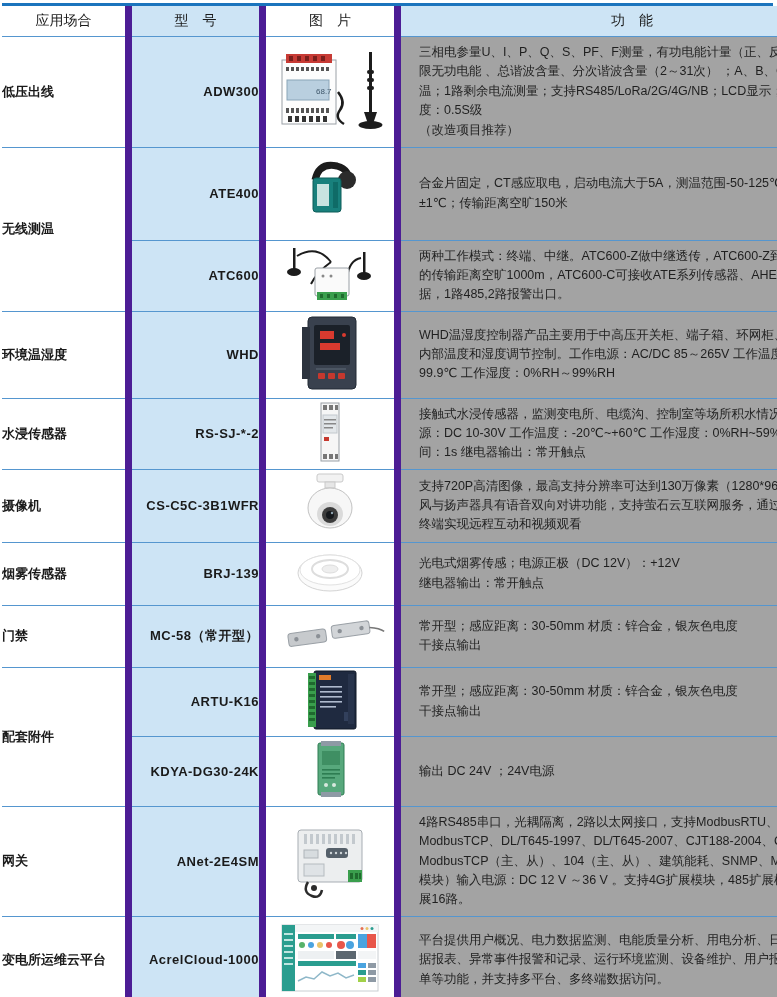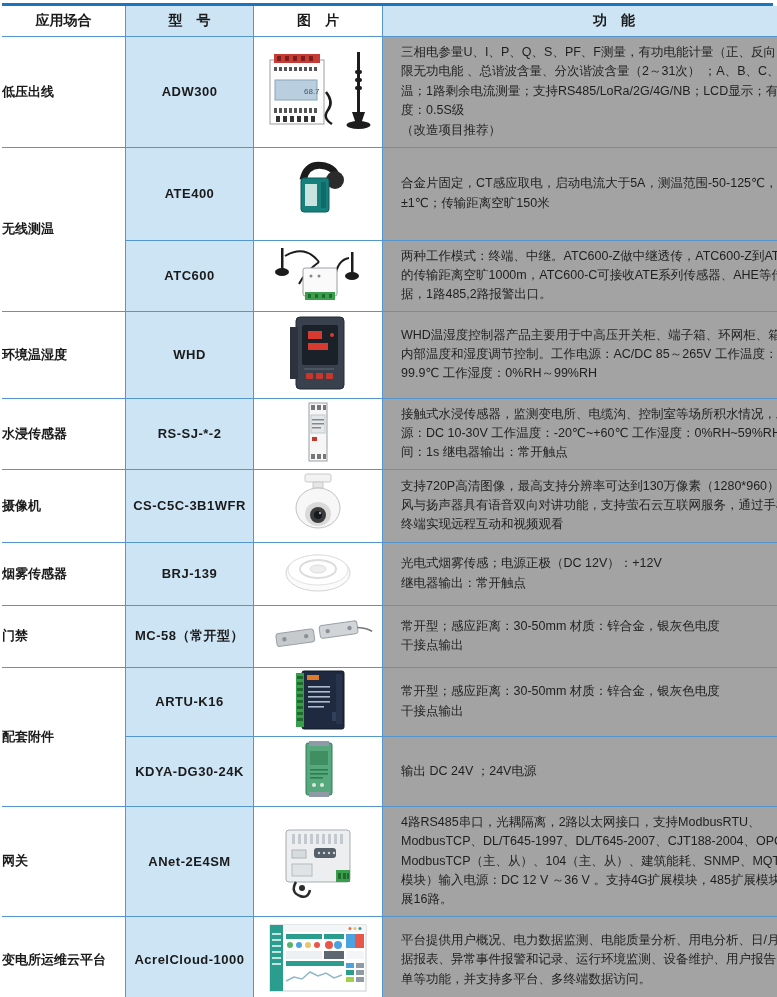--- a/index.html
+++ b/index.html
@@ -1,29 +1,29 @@
 <!DOCTYPE html>
 <html><head>
 <meta charset="utf-8">
 <style>
   html,body{margin:0;padding:0;background:#ffffff;}
   body{width:777px;font-family:"Liberation Sans","DejaVu Sans",sans-serif;color:#262626;}
   .frame{margin:3px 4px 0 2px;border-top:3px solid #1b74bd;border-bottom:3px solid #1b74bd;}
   table{border-collapse:collapse;table-layout:fixed;width:771px;}
-  td,th{border-top:1px solid #5596cf;border-left:1px solid #4c1d95;border-right:1px solid #5596cf;
+  td,th{border-top:1px solid #5596cf;border-left:7px solid #4c1d95;border-right:1px solid #5596cf;
         padding:0;vertical-align:middle;overflow:hidden;}
   tr:first-child th{border-top:none;}
   .c1{border-left:none;width:123px;}
   .c2{width:127px;}
   .c3{width:128px;}
   .c4{border-right:none;width:462px;}
-  th{font-size:14px;font-weight:bold;color:#1a1a1a;background:#ffffff;}
+  th{font-size:14px;font-weight:normal;color:#1a1a1a;background:#ffffff;}
   th.blue{background:#cde4f5;}
   .appcell{background:#ffffff;text-align:left;font-size:13px;font-weight:600;color:#1a1a1a;}
-  .modelcell{background:#cde4f5;text-align:center;font-size:13px;font-weight:600;color:#1a1a1a;letter-spacing:.5px;}
+  .modelcell{background:#cde4f5;text-align:right;font-size:13px;font-weight:600;color:#1a1a1a;letter-spacing:.5px;}
   .imgcell{background:#ffffff;text-align:center;margin-top:16px;}
   .funccell{background:#a3a3a3;font-size:12.5px;line-height:1.55;font-weight:500;color:#1f1f1f;
             padding:6px 10px 6px 18px;white-space:pre-line;text-align:left;}
   .imgwrap{display:inline-block;line-height:0;}
   svg{display:inline-block;}
 </style>
 </head>
 <body>
 
 <div class="frame">

